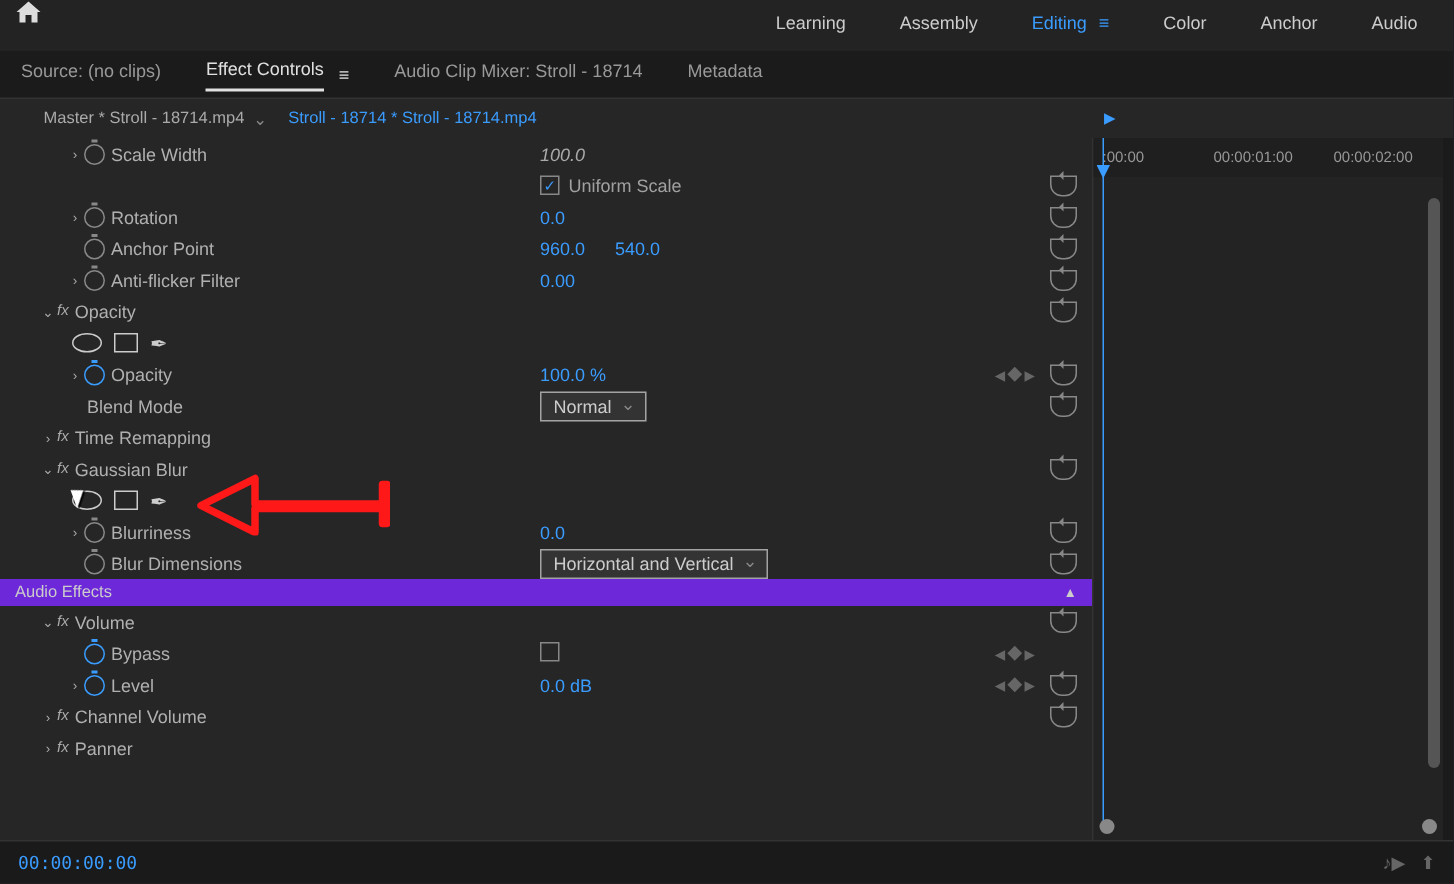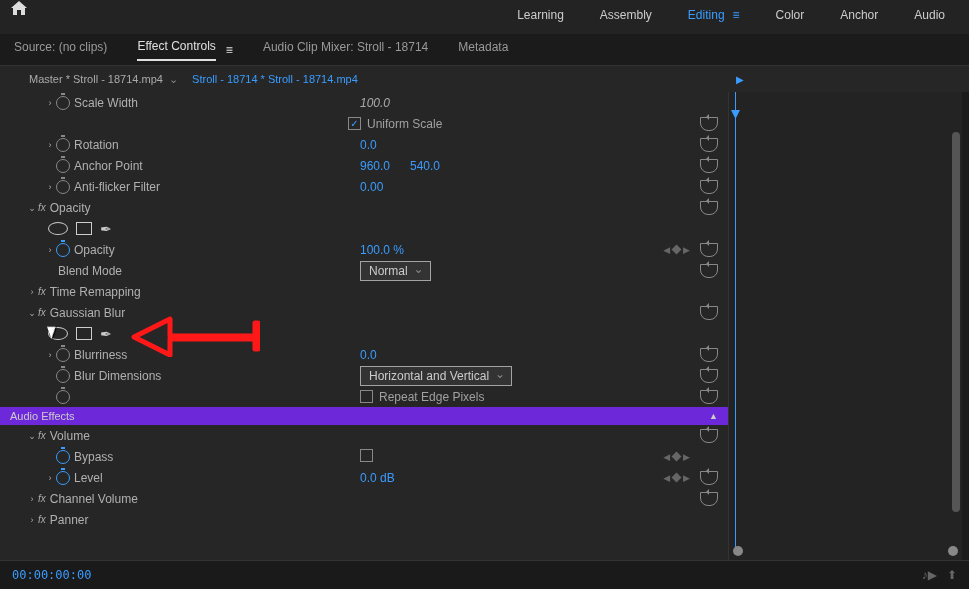--- a/index.html
+++ b/index.html
@@ -307,21 +307,21 @@
   <div class="effect-list">
 
     <div class="row indent-2">
       <span class="twirl">›</span>
       <span class="stopwatch"></span>
       <span class="prop-label">Scale Width</span>
       <span class="prop-value static">100.0</span>
     </div>
 
     <div class="row">
-      <span style="position:absolute;left:348px;display:flex;align-items:center">
+      <span style="position:absolute;left:360px;display:flex;align-items:center">
         <span class="checkbox checked"></span>
         <span>Uniform Scale</span>
       </span>
       <span class="reset-btn"></span>
     </div>
 
     <div class="row indent-2">
       <span class="twirl">›</span>
       <span class="stopwatch"></span>
       <span class="prop-label">Rotation</span>
@@ -408,29 +408,20 @@
     </div>
     <div class="row indent-2">
       <span class="twirl" style="visibility:hidden">›</span>
       <span class="stopwatch"></span>
       <span class="prop-label">Blur Dimensions</span>
       <span style="position:absolute;left:360px">
         <span class="dropdown">Horizontal and Vertical</span>
       </span>
       <span class="reset-btn"></span>
     </div>
-    <div class="row indent-2">
-      <span class="twirl" style="visibility:hidden">›</span>
-      <span class="stopwatch"></span>
-      <span style="position:absolute;left:360px;display:flex;align-items:center">
-        <span class="checkbox"></span>
-        <span>Repeat Edge Pixels</span>
-      </span>
-      <span class="reset-btn"></span>
-    </div>
 
     <div class="section-header">
       <span>Audio Effects</span>
       <span class="tri">▲</span>
     </div>
 
     <div class="row indent-1">
       <span class="twirl">⌄</span>
       <span class="fx-badge">fx</span>
       <span class="prop-label">Volume</span>
@@ -462,20 +453,25 @@
     </div>
 
     <div class="row indent-1">
       <span class="twirl">›</span>
       <span class="fx-badge">fx</span>
       <span class="prop-label">Panner</span>
     </div>
   </div>
 
   <div class="timeline-area">
+    <div class="ruler">
+      <span style="left:6px">:00:00</span>
+      <span style="left:80px">00:00:01:00</span>
+      <span style="left:160px">00:00:02:00</span>
+    </div>
     <div class="playhead-line"></div>
     <div class="playhead-handle"></div>
     <div class="track-handle" style="left:4px"></div>
     <div class="track-handle" style="right:4px"></div>
     <div class="scrollbar"></div>
   </div>
 </div>
 
 <div class="statusbar">
   <span class="timecode">00:00:00:00</span>

